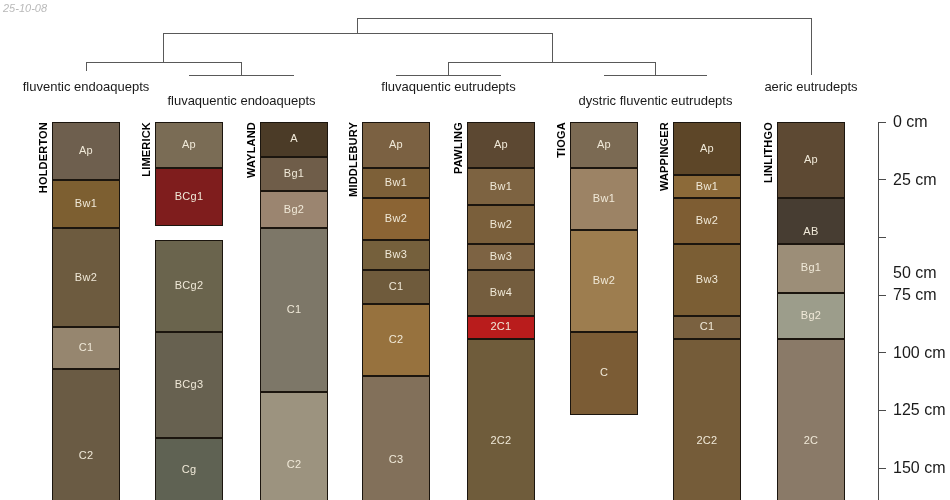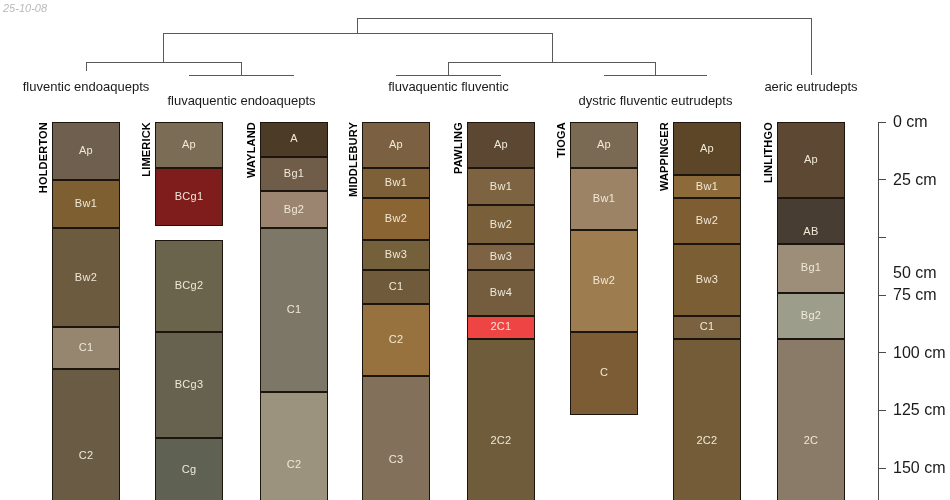--- a/index.html
+++ b/index.html
@@ -56,21 +56,21 @@
       <line x1="878.5" y1="179.66666666666666" x2="886" y2="179.66666666666666" stroke="#4a4a4a" stroke-width="1"></line>
       <line x1="878.5" y1="237.33333333333331" x2="886" y2="237.33333333333331" stroke="#4a4a4a" stroke-width="1"></line>
       <line x1="878.5" y1="295" x2="886" y2="295" stroke="#4a4a4a" stroke-width="1"></line>
       <line x1="878.5" y1="352.66666666666663" x2="886" y2="352.66666666666663" stroke="#4a4a4a" stroke-width="1"></line>
       <line x1="878.5" y1="410.3333333333333" x2="886" y2="410.3333333333333" stroke="#4a4a4a" stroke-width="1"></line>
       <line x1="878.5" y1="468" x2="886" y2="468" stroke="#4a4a4a" stroke-width="1"></line>
     </svg>
   <div id="dendro-labels">
       <div class="dendro-label" style="left: 86px; top: 79px;">fluventic endoaquepts</div>
       <div class="dendro-label" style="left: 241.5px; top: 93px;">fluvaquentic endoaquepts</div>
-      <div class="dendro-label" style="left: 448.5px; top: 79px;">fluvaquentic fluventic</div>
+      <div class="dendro-label" style="left: 448.5px; top: 79px;">fluvaquentic eutrudepts</div>
       <div class="dendro-label" style="left: 655.5px; top: 93px;">dystric fluventic eutrudepts</div>
       <div class="dendro-label" style="left: 811px; top: 79px;">aeric eutrudepts</div>
     </div>
   <div id="columns">
       <div class="profile-col" style="left: 52px; top: 122px; width: 68px; height: 378px;">
         <div class="horizon" style="top: 0px; height: 57.6667px; background: rgb(110, 95, 78);">
           <span class="horizon-label" style="top: calc(50% - 7px);">Ap</span>
         </div>
         <div class="horizon" style="top: 57.6667px; height: 48.44px; background: rgb(125, 95, 49);">
           <span class="horizon-label" style="top: calc(50% - 7px);">Bw1</span>
@@ -155,21 +155,21 @@
         </div>
         <div class="horizon" style="top: 83.04px; height: 39.2133px; background: rgb(122, 95, 59);">
           <span class="horizon-label" style="top: calc(50% - 7px);">Bw2</span>
         </div>
         <div class="horizon" style="top: 122.253px; height: 25.3733px; background: rgb(125, 99, 67);">
           <span class="horizon-label" style="top: calc(50% - 7px);">Bw3</span>
         </div>
         <div class="horizon" style="top: 147.627px; height: 46.1333px; background: rgb(116, 93, 62);">
           <span class="horizon-label" style="top: calc(50% - 7px);">Bw4</span>
         </div>
-        <div class="horizon" style="top: 193.76px; height: 23.0667px; background: #ef4444;">
+        <div class="horizon" style="top: 193.76px; height: 23.0667px; background: #b91c1c;">
           <span class="horizon-label" style="top: calc(50% - 7px);">2C1</span>
         </div>
         <div class="horizon" style="top: 216.827px; height: 205.293px; background: rgb(111, 92, 59);">
           <span class="horizon-label" style="top: calc(50% - 7px);">2C2</span>
         </div>
       </div>
       <div class="series-title" style="left: 451px; top: 122px;">PAWLING</div>
       <div class="profile-col" style="left: 570px; top: 122px; width: 68px; height: 293.947px;">
         <div class="horizon" style="top: 0px; height: 46.1333px; background: rgb(123, 106, 83);">
           <span class="horizon-label" style="top: calc(50% - 7px);">Ap</span>

